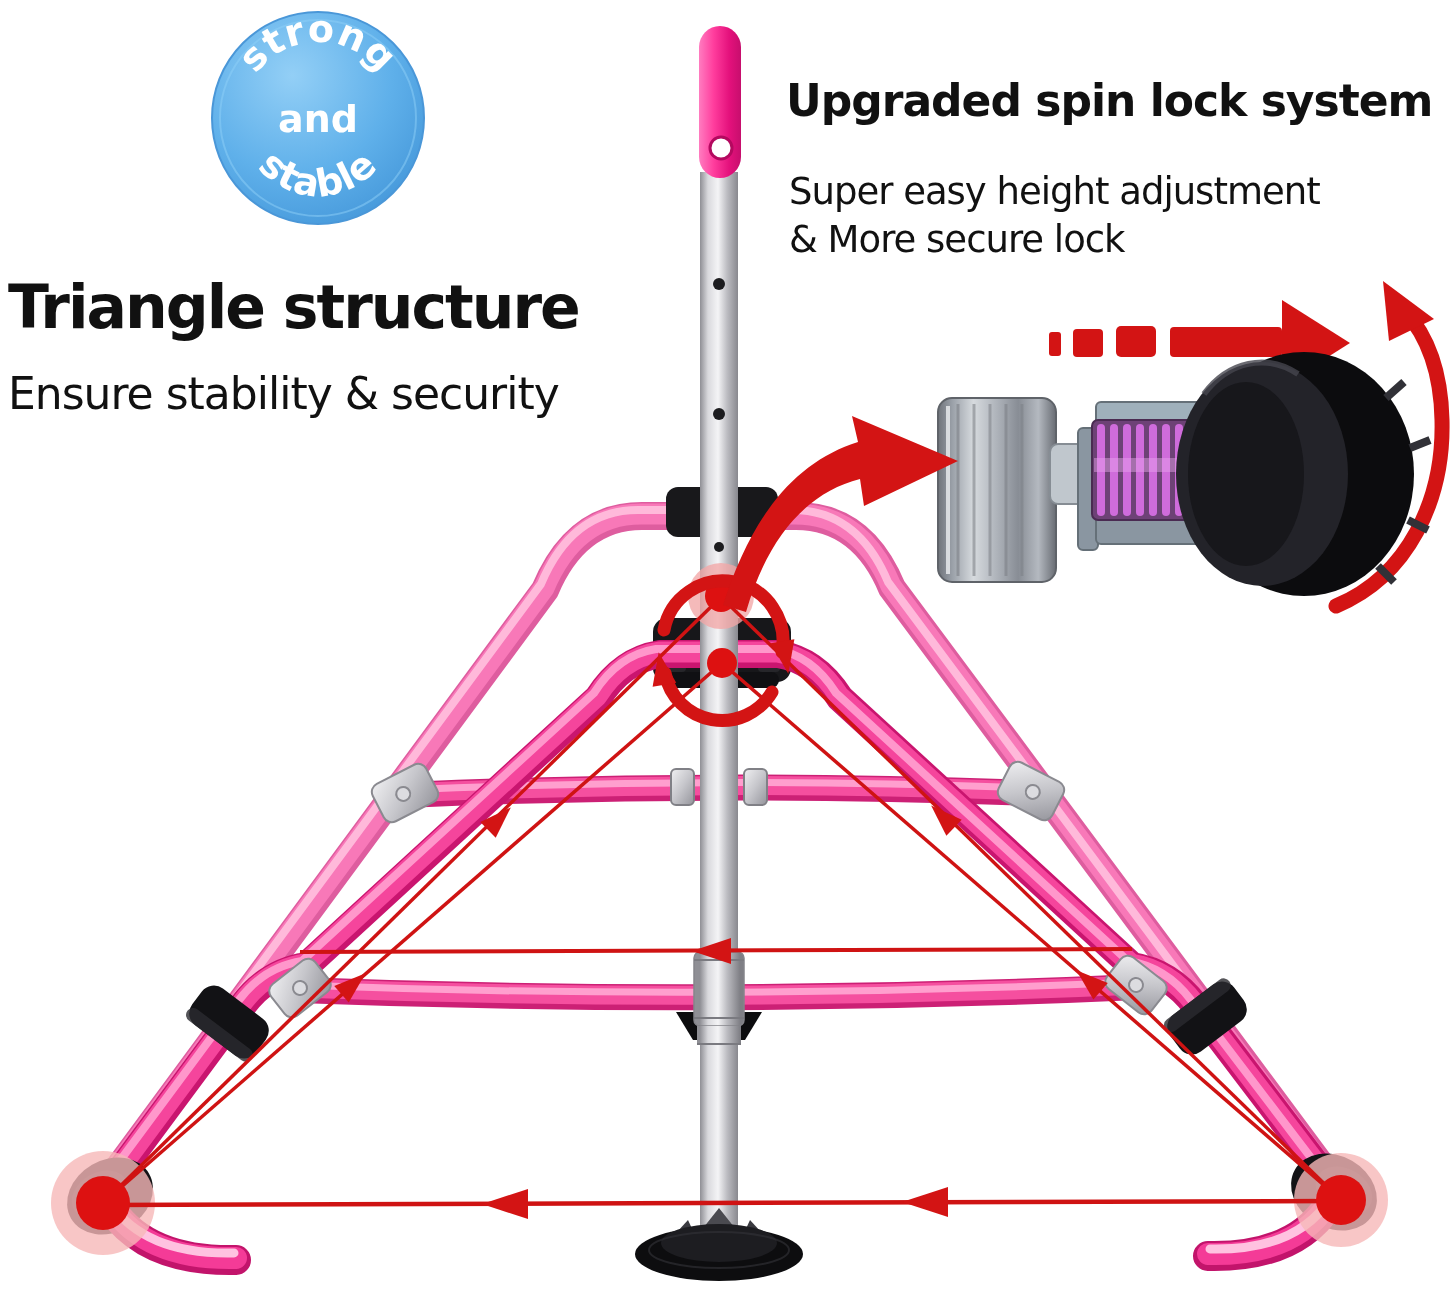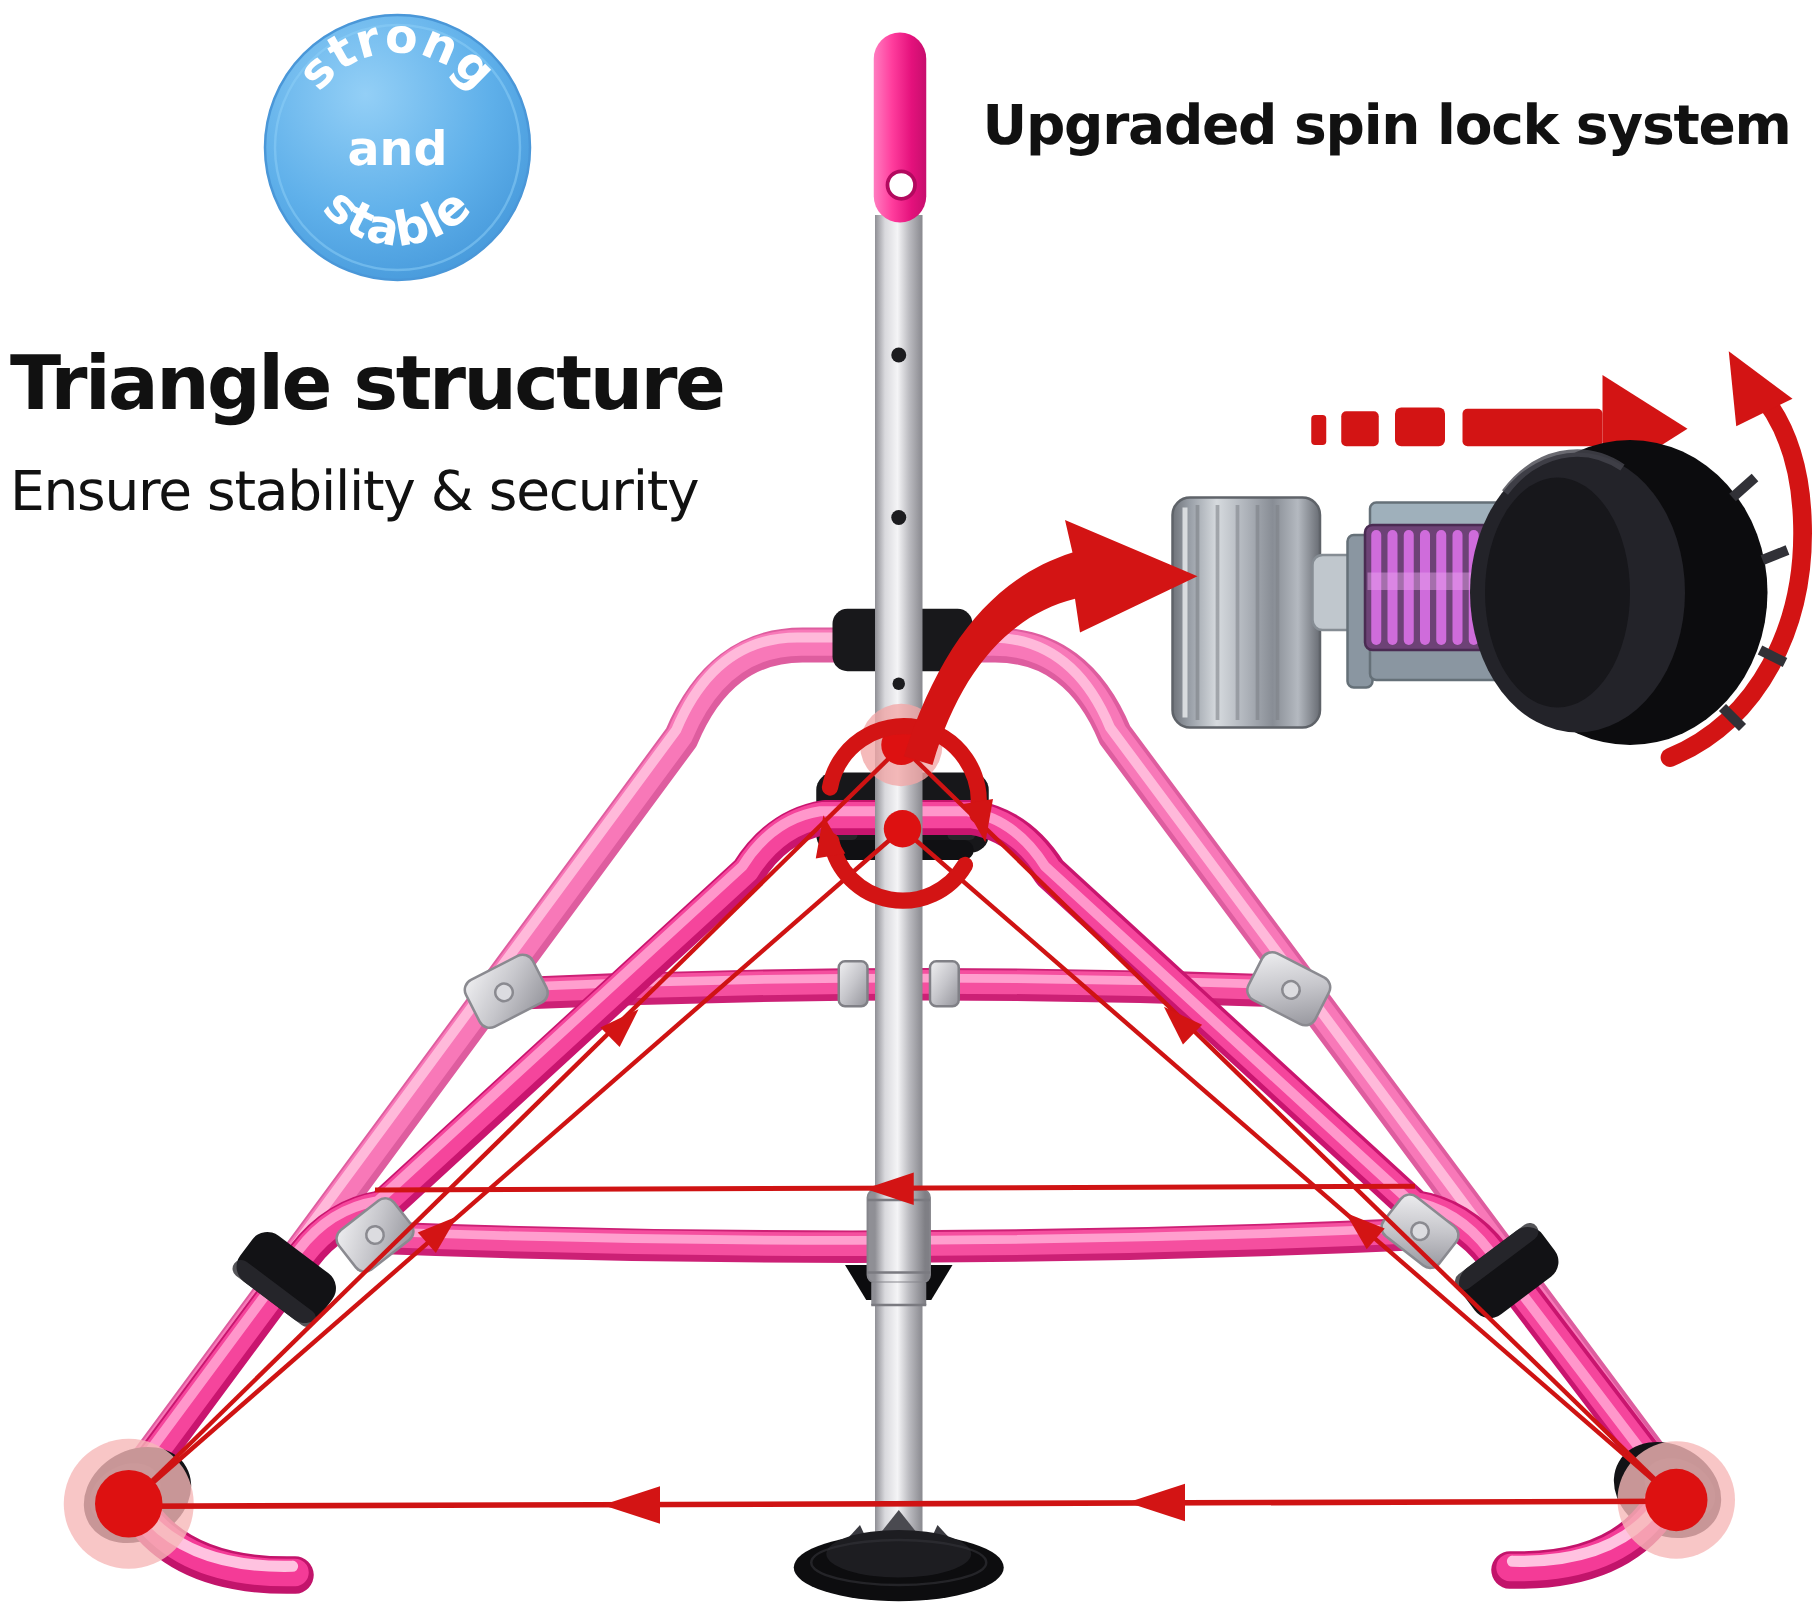--- a/index.html
+++ b/index.html
@@ -299,14 +299,18 @@
     <text x="318" y="132" font-size="38" font-weight="bold" fill="#ffffff" text-anchor="middle">and</text>
     <text font-size="38" font-weight="bold" fill="#ffffff" letter-spacing="1">
       <textPath href="#badgeBottomArc" startOffset="50%" text-anchor="middle">stable</textPath>
     </text>
   </g>
 </svg>
 
 <div class="headline hl-left-sub">Ensure stability &amp; security</div>
 <div class="headline hl-left-title">Triangle structure</div>
 <div class="headline hl-right-title">Upgraded spin lock system</div>
-
+<div class="headline hl-right-sub">
+  <span>Super easy height adjustment</span><br>
+  <span>&amp; More secure lock</span>
 </div>
 
+</div>
+
 </body></html>

